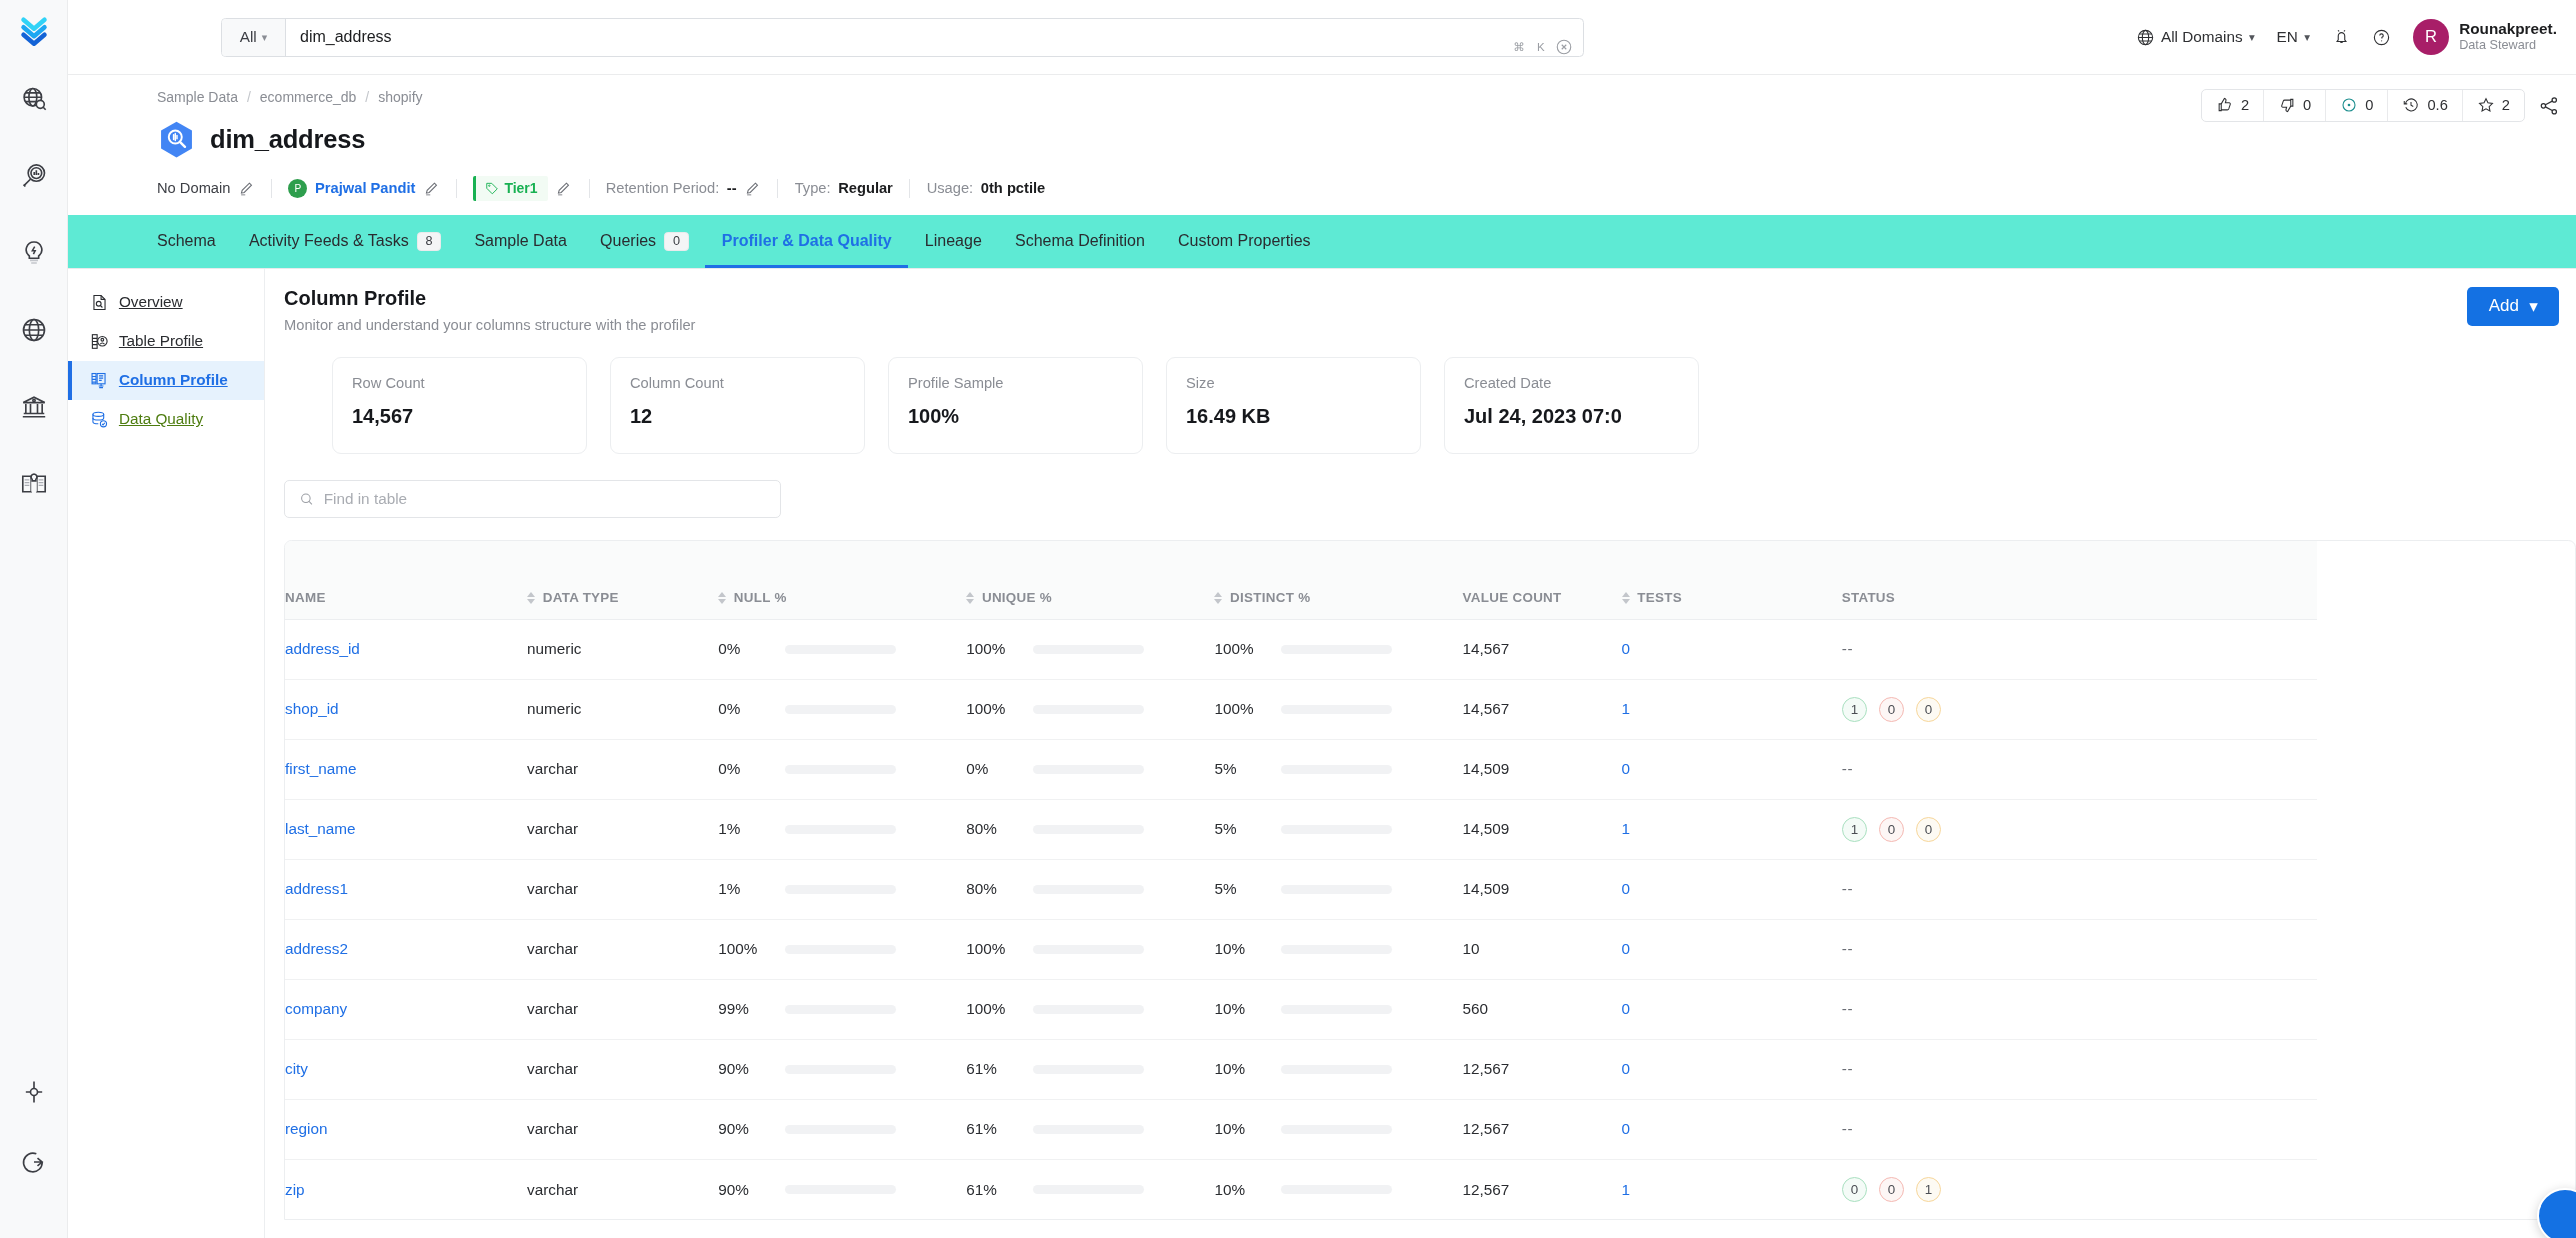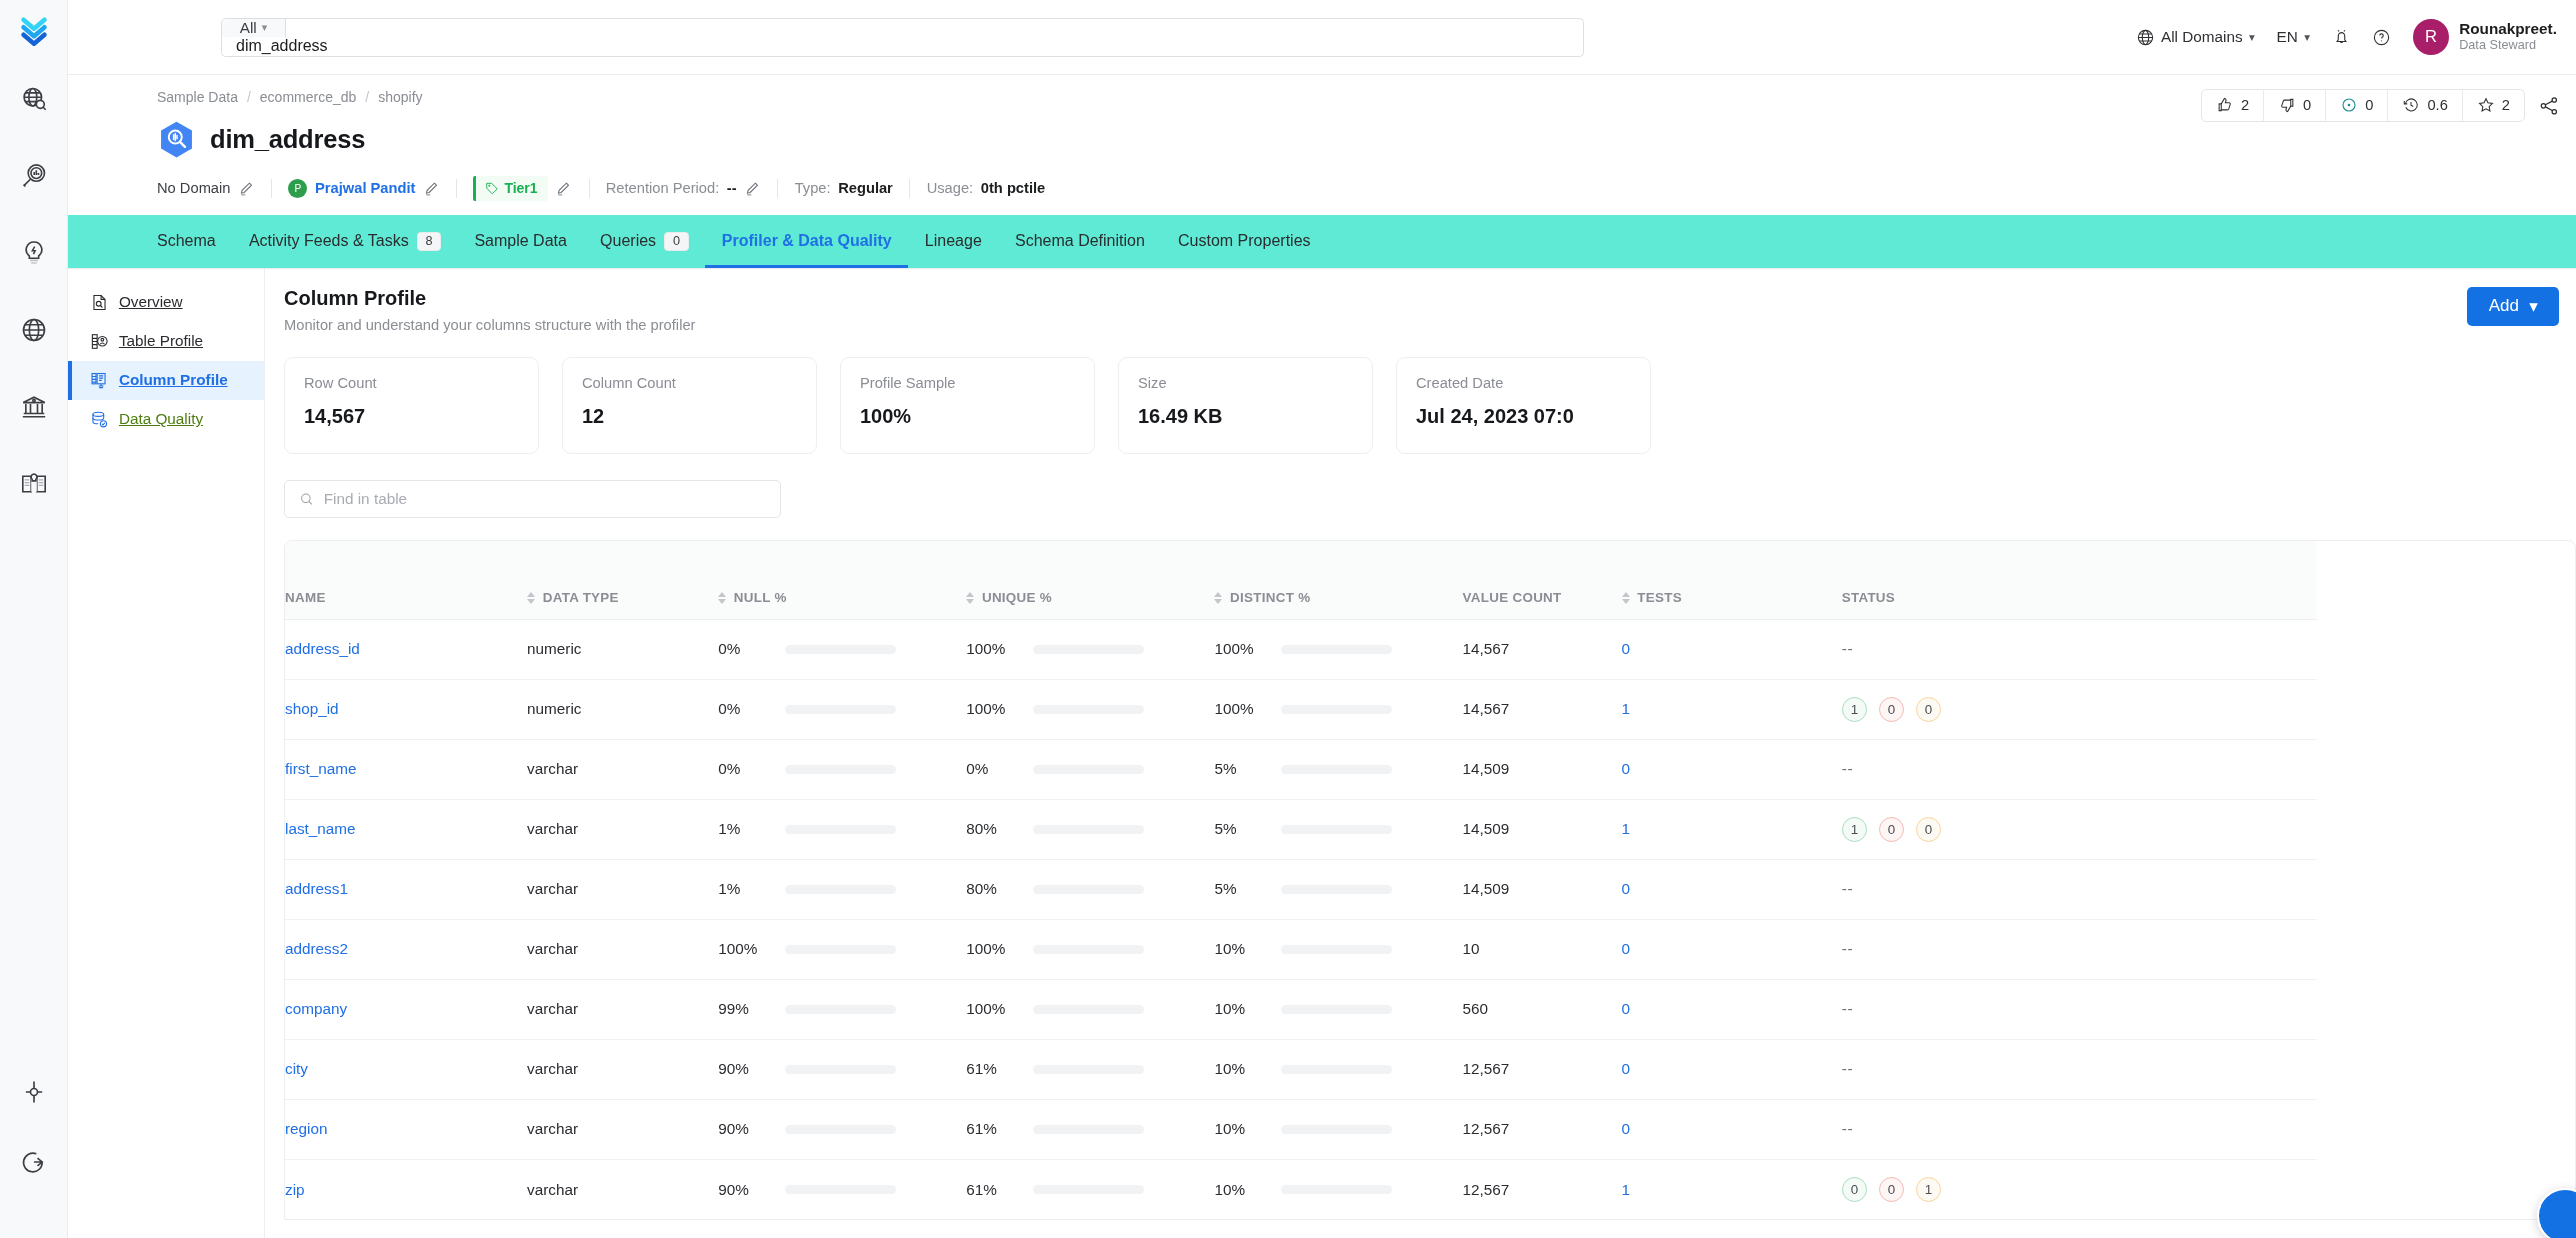--- a/index.html
+++ b/index.html
@@ -35,23 +35,22 @@
 
   
   .topbar {
     height:75px; flex:0 0 75px; background:#fff;
     border-bottom:0.6px solid #ebeced;
     display:flex; align-items:center; padding:0 14px 0 0;
   }
   .searchwrap {
     margin-left:153px; width:1363px; height:39px;
     border:0.6px solid #dcdfe3; border-radius:4.5px;
-    display:flex; align-items:flex-start; background:#fff;
+    display:flex; align-items:flex-end; background:#fff;
     overflow:hidden;
-    flex-direction:column;
   }
   .search-scope {
     width:64px; height:100%; background:#f8f9fa;
     border-right:0.6px solid #dcdfe3;
     display:flex; align-items:center; justify-content:center; gap:5.1px;
     font-size:15.3px; color:#3c3e44; cursor:pointer;
   }
   .search-scope .chev { font-size:10.8px; color:#8a8d94; }
   .search-input {
     flex:1; border:0; outline:0; height:100%;
@@ -160,21 +159,21 @@
   .content-head { display:flex; align-items:flex-start; padding-right:16.6px; }
   .ch-title { font-size:20px; font-weight:bold; color:#16181c; }
   .ch-sub { font-size:14.7px; color:#8a8d94; margin-top:7.6px; }
   .add-btn {
     margin-left:auto; background:#1471e3; color:#fff; font-size:17px;
     border:0; border-radius:5.1px; padding:9px 21.7px; display:flex; align-items:center; gap:10.2px;
     cursor:pointer; font-family:"Liberation Sans", sans-serif;
   }
 
   
-  .cards { display:flex; gap:23px; margin-top:24px; padding-right:0; }
+  .cards { display:flex; gap:23px; margin-top:24px; padding-right:0;margin-left:48px; }
   .card {
     width:255px; flex:0 0 255px; height:97px; border:0.6px solid #eceef0; border-radius:9px;
     padding:16.6px 19px; background:#fff;
   }
   .card-label { font-size:14.7px; color:#8a8d94; }
   .card-value { font-size:20px; font-weight:bold; color:#16181c; margin-top:14px; }
 
   
   .findwrap {
     margin-top:25.5px; width:497px; height:38px; border:0.6px solid #e3e5e8; border-radius:5.1px;

